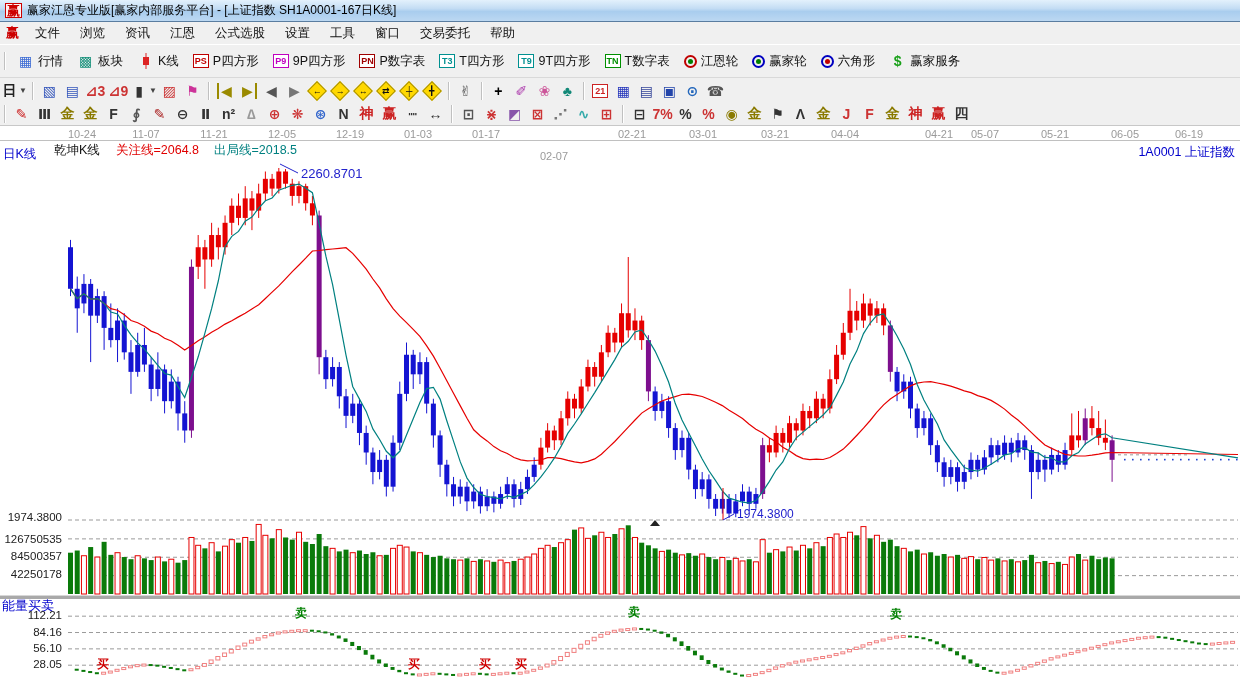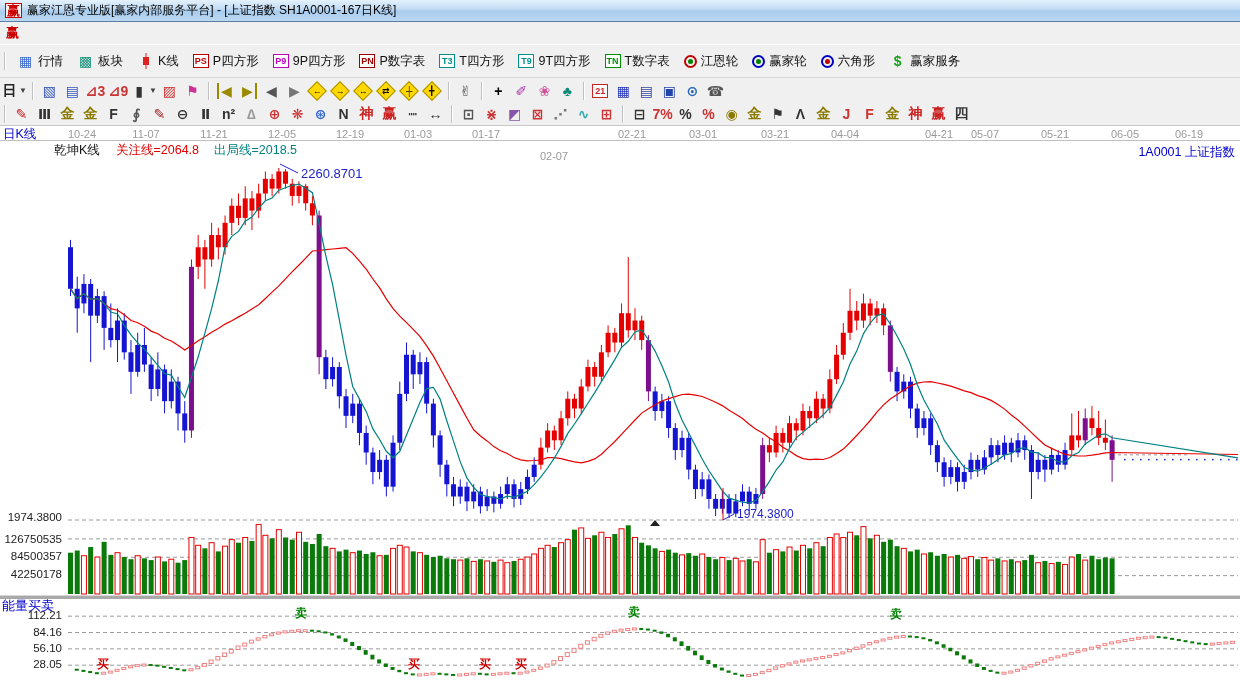--- a/index.html
+++ b/index.html
@@ -33,38 +33,50 @@
 .dia span { transform:rotate(-45deg); font-size:9px; font-weight:bold; color:#111; }
 .vsep { width:2px; height:18px; border-left:1px solid #c0c0c0; border-right:1px solid #fff; margin:0 4px; }
 .dd { font-size:8px; color:#444; margin-left:1px; }
 
 
 #chart-svg { position:absolute; top:126px; left:0; width:1240px; height:555px; }
 .dt { position:absolute; font-size:11px; color:#9a9a9a; transform:translateX(-50%); top:128px; white-space:nowrap; }
 #dateline { position:absolute; top:140px; left:0; right:0; height:1px; background:#c0c0c0; }
 .ax { position:absolute; width:62px; text-align:right; font-size:11.5px; color:#222; white-space:nowrap; }
 .chart-label { position:absolute; font-size:12.5px; white-space:nowrap; }
-#lbl-ktype { top:126px; left:3px; color:#0000cc; }
+#lbl-ktype { top:146px; left:3px; color:#0000cc; }
 #lbl-qiankun { top:142px; left:54px; color:#111; }
 #lbl-watch { top:142px; left:116px; color:#e00000; }
 #lbl-exit { top:142px; left:214px; color:#008080; }
 #lbl-symbol { top:144px; right:5px; color:#0000cc; }
 #lbl-ind-name { top:597px; left:2px; color:#0000cc; font-size:13px; }
 #splitter { position:absolute; top:595px; left:0; right:0; height:4px; background:#a9a9a9; border-top:1px solid #d7d7d7; cursor:row-resize; }
 </style>
 </head>
 <body>
 
 <div class="titlebar">
   <span class="tlogo">赢</span>
   <span class="ttext">赢家江恩专业版[赢家内部服务平台] - [上证指数 SH1A0001-167日K线]</span>
 </div>
 
 <div class="menubar">
   <span class="mlogo">赢</span>
+  <div id="menu-items" style="display:flex">
+      <span class="menu-item">文件</span>
+      <span class="menu-item">浏览</span>
+      <span class="menu-item">资讯</span>
+      <span class="menu-item">江恩</span>
+      <span class="menu-item">公式选股</span>
+      <span class="menu-item">设置</span>
+      <span class="menu-item">工具</span>
+      <span class="menu-item">窗口</span>
+      <span class="menu-item">交易委托</span>
+      <span class="menu-item">帮助</span>
+    </div>
 </div>
 
 <div class="tb" id="toolbar-main">
     <span class="vsep"></span>
     <div class="tb-btn">
       <span class="tb-ico" style="color: rgb(58, 106, 212);">▦</span>
       <span>行情</span>
     </div>
     <div class="tb-btn">
       <span class="tb-ico" style="color: rgb(24, 145, 123);">▩</span>

